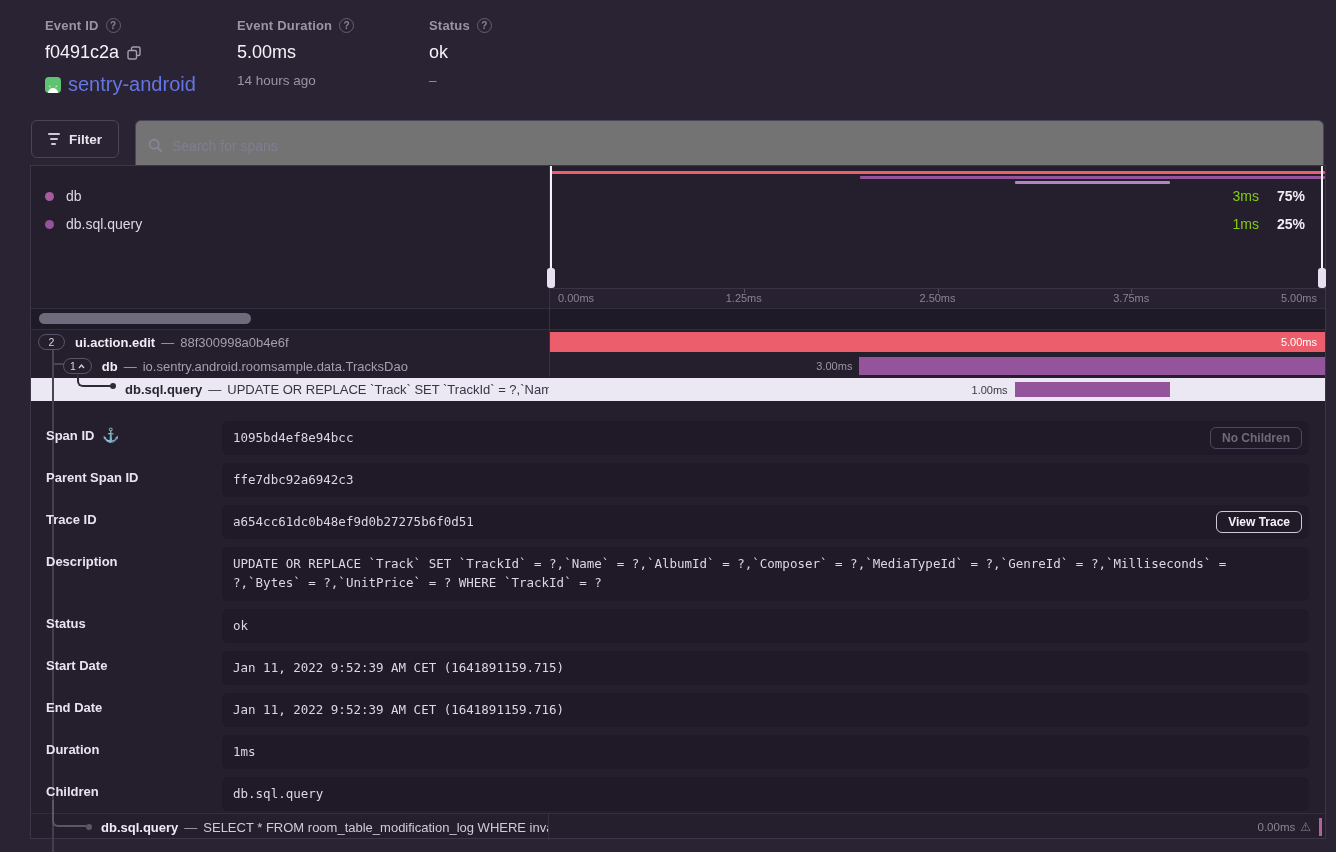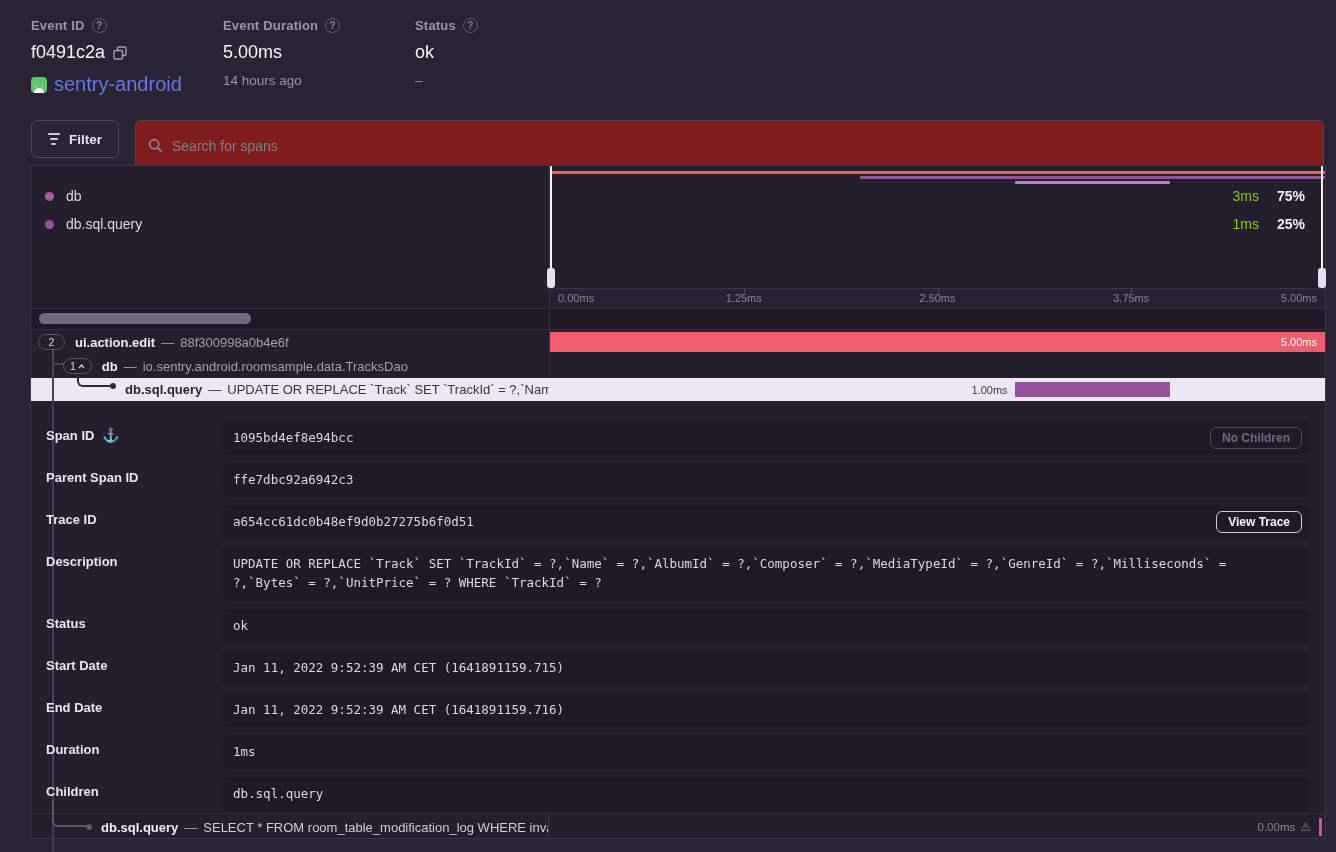--- a/index.html
+++ b/index.html
@@ -2,41 +2,41 @@
 <html><head>
 <meta charset="utf-8">
 <style>
   * { margin:0; padding:0; box-sizing:border-box; }
   html,body { background:#2a2333; }
   .app {
     position:relative; width:1336px; height:852px; overflow:hidden;
     background:#2a2333; font-family:"Liberation Sans", sans-serif; color:#f2eef6;
   }
   
-  .header { position:absolute; top:18px; left:31px; right:11px; display:flex; }
+  .header { position:absolute; top:18px; left:45px; right:11px; display:flex; }
   .hcol { display:flex; flex-direction:column; }
   .hcol1 { width:192px; }
   .hcol2 { width:192px; }
   .hlabel { display:flex; align-items:center; gap:7px; font-size:13px; font-weight:bold; color:#9b94a6; letter-spacing:.2px; }
   .qicon { width:15px; height:15px; border:1px solid #655e71; border-radius:50%; font-size:10px; color:#8a8396;
            display:inline-flex; align-items:center; justify-content:center; font-weight:bold; }
   .hvalue { margin-top:9px; font-size:18px; color:#f6f3f9; display:flex; align-items:center; gap:8px; }
   .hsub { margin-top:10px; font-size:13.5px; color:#9b94a6; display:flex; align-items:center; gap:7px; }
   .copy-btn { display:inline-flex; background:none; border:none; cursor:pointer; padding:0; }
   .project-link { color:#6576e4; font-size:20px; text-decoration:none; }
   .android-badge { width:16px; height:16px; border-radius:4px; background:#5ec46f; display:inline-flex; align-items:flex-end; justify-content:center; overflow:hidden; }
   
   .toolbar { position:absolute; top:120px; left:31px; right:12px; display:flex; gap:16px; }
   .filter-btn { height:38px; width:88px; border:1px solid #4c4558; border-radius:6px; background:#2a2333;
                 display:flex; align-items:center; justify-content:center; gap:9px; cursor:pointer; }
   .filter-btn .label { font-size:13.5px; font-weight:bold; color:#e8e4ee; }
   .filter-glyph { display:flex; flex-direction:column; gap:3px; align-items:center; }
   .filter-glyph i { display:block; height:2px; background:#cfc9da; border-radius:1px; }
   .filter-glyph i:nth-child(1){ width:12px;} .filter-glyph i:nth-child(2){ width:8px;} .filter-glyph i:nth-child(3){ width:5px;}
-  .search-box { flex:1; height:51px; border:1px solid #4c4558; border-radius:6px; background:#7f1d1d;
+  .search-box { flex:1; height:51px; border:1px solid #4c4558; border-radius:6px; background:#737373;
                 display:flex; align-items:center; padding:0 12px; gap:9px; }
   .search-box input { flex:1; background:transparent; border:none; outline:none; color:#e8e4ee; font-size:14px; font-family:"Liberation Sans",sans-serif; }
   .search-box input::placeholder { color:#837c90; }
   
   .panel { position:absolute; left:30px; top:165px; width:1296px; height:674px;
            border:1px solid #3d3649; background:#251f2d; }
   .divider-v { position:absolute; left:518px; top:0; width:1px; height:211px; background:#383140; z-index:5; }
   
   .mm-section { height:142px; position:relative; }
   .legend { padding:16px 20px 0 14px; }
@@ -244,20 +244,24 @@
             <span>1</span>
             <svg width="7" height="5" viewBox="0 0 7 5">
                 <polyline points="1,4 3.5,1 6,4" fill="none" stroke="#d9d4e2" stroke-width="1.2"></polyline>
               </svg>
           </span>
           <span style="width:10px;"></span>
           <span class="op-name">db</span>
           <span class="op-dash">—</span>
           <span class="op-desc">io.sentry.android.roomsample.data.TracksDao</span>
         </div>
+        <div class="tr-right">
+          <div class="bar" style="top: 3px; bottom: 3px; left: 40%; width: 60%; background: rgb(147, 84, 155);"></div>
+          <span class="bar-label" style="right:calc(60% + 7px); color:#9c95a6;">3.00ms</span>
+        </div>
       </div>
 
       <div class="tree-row selected" style="height:23px;">
         <div class="tr-left" style="padding-left:94px;">
           <span class="op-name">db.sql.query</span>
           <span class="op-dash">—</span>
           <span class="op-desc">UPDATE OR REPLACE `Track` SET `TrackId` = ?,`Name` = ?,`Al</span>
         </div>
         <div class="tr-right">
           <div class="bar" style="top: 4px; bottom: 4px; left: 60%; width: 20%; background: rgb(147, 84, 155);"></div>

